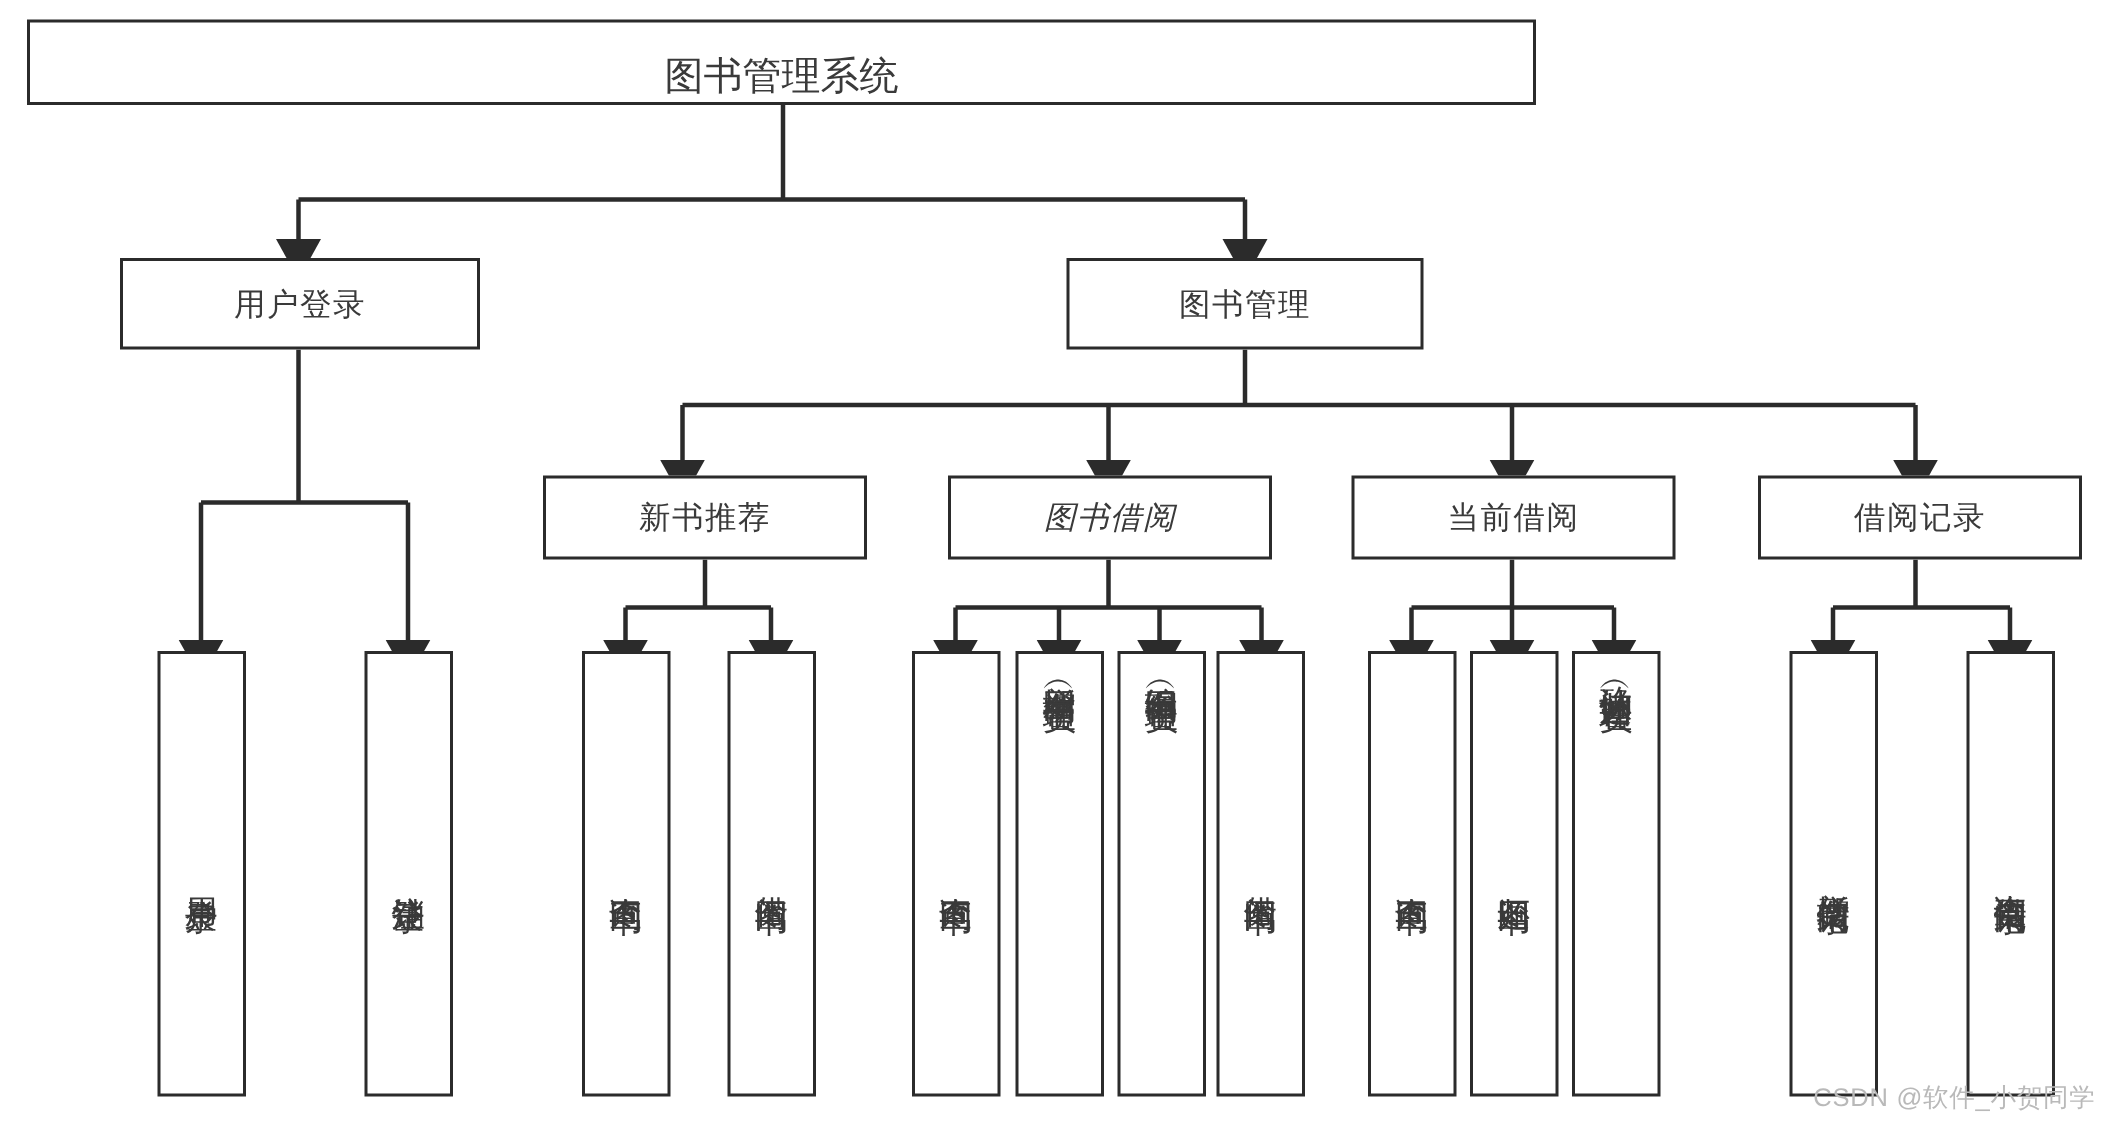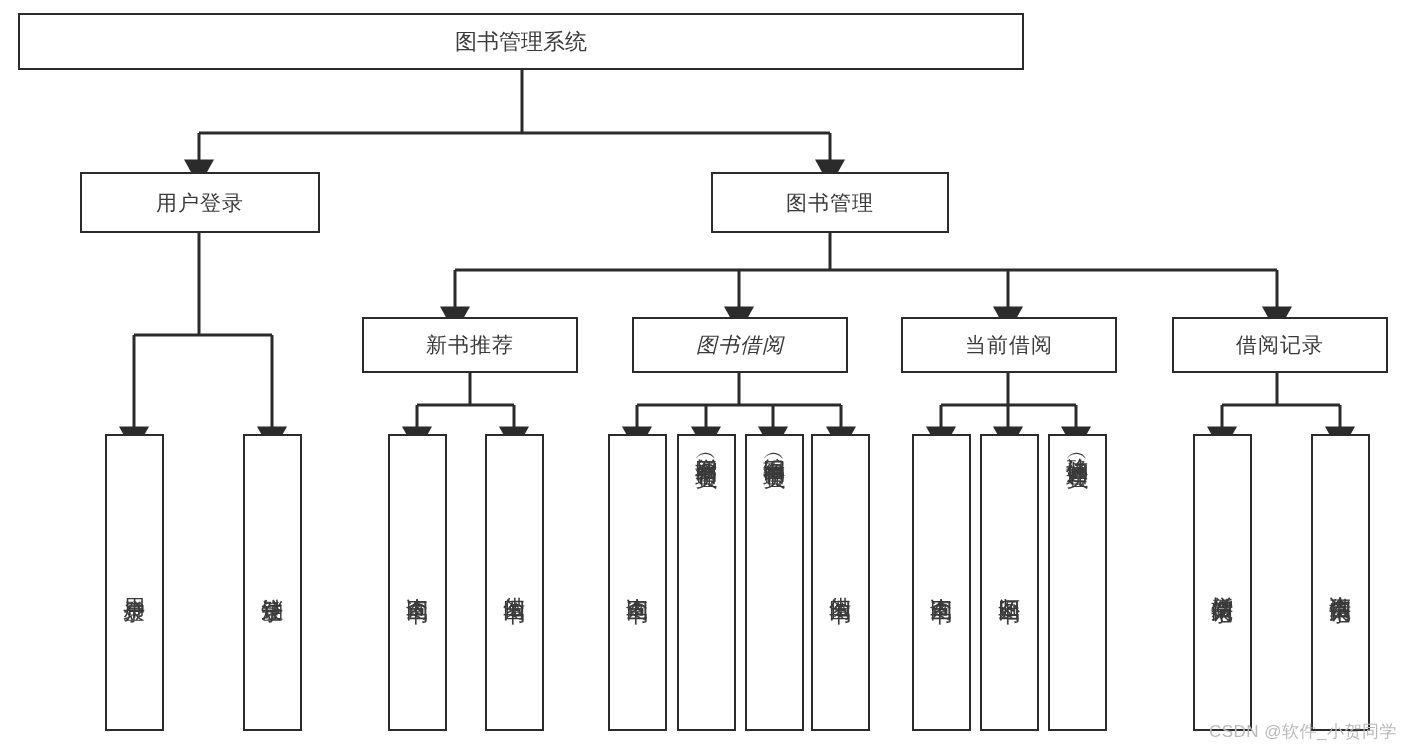--- a/index.html
+++ b/index.html
@@ -1,21 +1,21 @@
 <!DOCTYPE html>
 <html><head>
 <meta charset="utf-8">
 <style>
   html,body{margin:0;padding:0;background:#ffffff;}
   body{font-family:"Liberation Sans","DejaVu Sans",sans-serif;}
   #canvas{position:relative;width:1405px;height:747px;background:#ffffff;overflow:hidden;}
   .node{position:absolute;box-sizing:border-box;border:2.5px solid #2b2b2b;background:#ffffff;
         display:flex;align-items:center;justify-content:center;color:#3a3a3a;}
   .node.h{font-size:21px;letter-spacing:1px;}
-  .node.root{font-size:22px;}
+  .node.root{font-size:26px;align-items:flex-end;}
   .leaf{position:absolute;box-sizing:border-box;border:2.5px solid #2b2b2b;background:#ffffff;
         color:#3a3a3a;font-size:22px;}
   .leaf .vtext{writing-mode:vertical-rl;text-orientation:upright;
         display:block;margin:0 auto;line-height:1.15;letter-spacing:1.5px;white-space:nowrap;}
   .leaf.mid{display:flex;align-items:center;justify-content:center;}
   .leaf.top{display:flex;align-items:flex-start;justify-content:center;padding-top:4px;}
   svg.links{position:absolute;left:0;top:0;width:1405px;height:747px;pointer-events:none;}
   .wm{position:absolute;right:8px;bottom:4px;font-size:17px;color:#b9b9b9;letter-spacing:.5px;
       white-space:nowrap;}
 </style>

